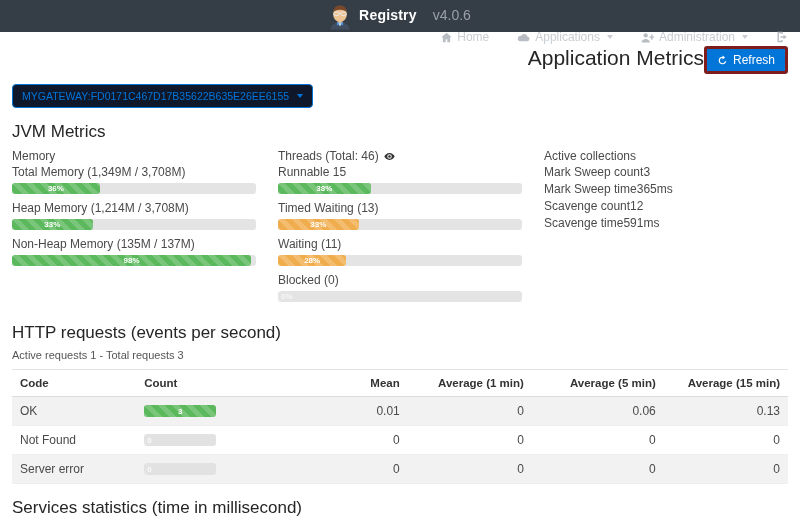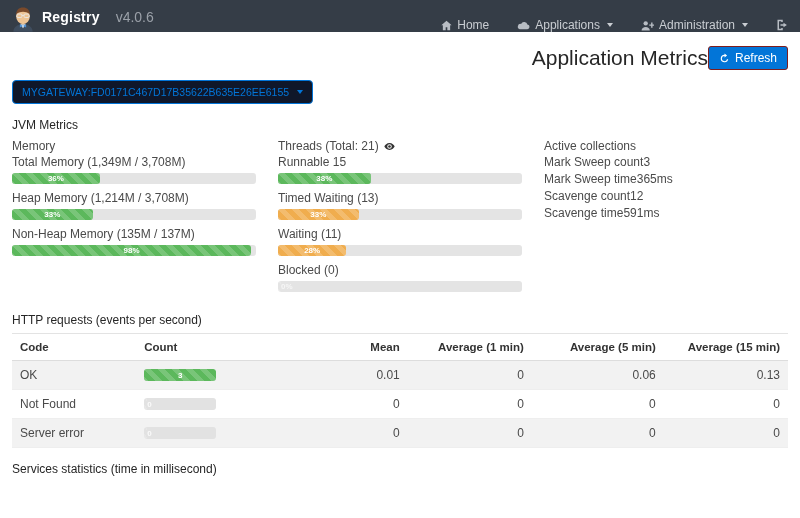--- a/index.html
+++ b/index.html
@@ -1,43 +1,43 @@
 <!DOCTYPE html>
 <html><head>
 <meta charset="utf-8">
 <style>
   * { box-sizing: border-box; margin: 0; padding: 0; }
   html,body { background:#fff; }
   body { font-family: "Liberation Sans", sans-serif; color:#4a4a4a; }
   .screen { width:800px; height:518px; overflow:hidden; background:#fff; position:relative; }
 
   
-  .navbar { height:32px; background:#353d47; display:flex; align-items:flex-end; padding:0 12px; }
+  .navbar { height:32px; background:#353d47; display:flex; align-items:center; padding:0 12px;flex-direction:column; }
   .brand { display:flex; align-items:center; gap:8px; }
   .brand-logo { width:22px; height:26px; margin-top:4px; }
   .brand-name { color:#fff; font-weight:bold; font-size:14px; letter-spacing:.2px; }
   .brand-version { color:#9aa0a8; font-size:14px; margin-left:8px; }
   .nav-items { margin-left:auto; display:flex; align-items:center; gap:28px; }
   .nav-item { display:flex; align-items:center; gap:5px; color:#c9cdd2; font-size:12px; cursor:pointer; }
   .nav-item svg { fill:#b8bdc4; }
   .caret { width:0; height:0; border-left:3.5px solid transparent; border-right:3.5px solid transparent; border-top:4px solid #c9cdd2; margin-left:2px; }
 
   
   .main { padding:14px 12px 0 12px; }
   .page-head { display:flex; align-items:flex-start; justify-content:flex-end; }
   h1 { font-size:21px; font-weight:500; color:#262626; }
-  .btn-refresh { background:#0275d8; border:1px solid #7f1d1d; color:#fff; font-size:12px; font-family:inherit;
+  .btn-refresh { background:#0275d8; border:3px solid #7f1d1d; color:#fff; font-size:12px; font-family:inherit;
                  padding:4px 10px; border-radius:3px; display:flex; align-items:center; gap:5px; cursor:pointer; }
   .btn-refresh svg { fill:#fff; }
   .instance-btn { margin-top:10px; background:#0f172a; border:1px solid #0275d8; color:#0275d8; font-family:inherit;
                   font-size:10.5px; padding:5px 9px; border-radius:4px; display:inline-flex; align-items:center; gap:6px; cursor:pointer; }
   .instance-btn .caret { border-top-color:#0275d8; }
 
   
-  h3 { font-size:12px; font-weight:500; color:#262626; margin-top:14px; margin-bottom:6px; }
+  h3 { font-size:17px; font-weight:500; color:#262626; margin-top:14px; margin-bottom:6px; }
   .subtitle { font-size:11px; color:#555; margin-bottom:8px; }
 
   
   .jvm-row { display:flex; gap:22px; margin-top:4px; }
   .jvm-col { flex:1; min-width:0; }
   .metric-title { font-size:12px; color:#4a4a4a; line-height:16px; display:flex; align-items:center; gap:5px; }
   .metric-label { font-size:12px; color:#4a4a4a; line-height:15px; margin-top:1px; }
   .progress { height:11px; background:#e4e4e4; border-radius:3px; margin:3px 0 7px 0; position:relative; }
   .progress-fill { height:11px; border-radius:3px; display:flex; align-items:center; justify-content:center;
                    font-size:8px; font-weight:bold; color:#fff; white-space:nowrap; overflow:visible;
@@ -159,21 +159,21 @@
         <div class="metric-label">Non-Heap Memory (135M / 137M)</div>
         <div class="progress">
             <div class="progress-fill green" style="width: 98%;">
               <span>98%</span>
             </div>
           </div>
       </div>
 
       <div class="jvm-col">
         <div class="metric-title">
-          <span>Threads (Total: 21)</span>
+          <span>Threads (Total: 46)</span>
           <svg width="11" height="11" viewBox="0 0 16 16" fill="#333">
               <path d="M8 3C4.2 3 1.4 6 .5 8c.9 2 3.7 5 7.5 5s6.6-3 7.5-5c-.9-2-3.7-5-7.5-5zm0 8.3A3.3 3.3 0 1 1 8 4.7a3.3 3.3 0 0 1 0 6.6z"></path>
               <circle cx="8" cy="8" r="1.9"></circle>
             </svg>
         </div>
         <div class="metric-label">Runnable 15</div>
         <div class="progress">
             <div class="progress-fill green" style="width: 38%;">
               <span>38%</span>
             </div>
@@ -214,20 +214,21 @@
           </div>
         <div class="gc-row">
             <span>Scavenge time</span>
             <span>591ms</span>
           </div>
       </div>
     </div>
 
     
     <h3>HTTP requests (events per second)</h3>
+    <div class="subtitle">Active requests 1 - Total requests 3</div>
     <table>
       <thead>
         <tr>
           <th class="left" style="width:16%">Code</th>
           <th class="left" style="width:21%">Count</th>
           <th style="width:14%">Mean</th>
           <th style="width:16%">Average (1 min)</th>
           <th style="width:17%">Average (5 min)</th>
           <th style="width:16%">Average (15 min)</th>
         </tr>

